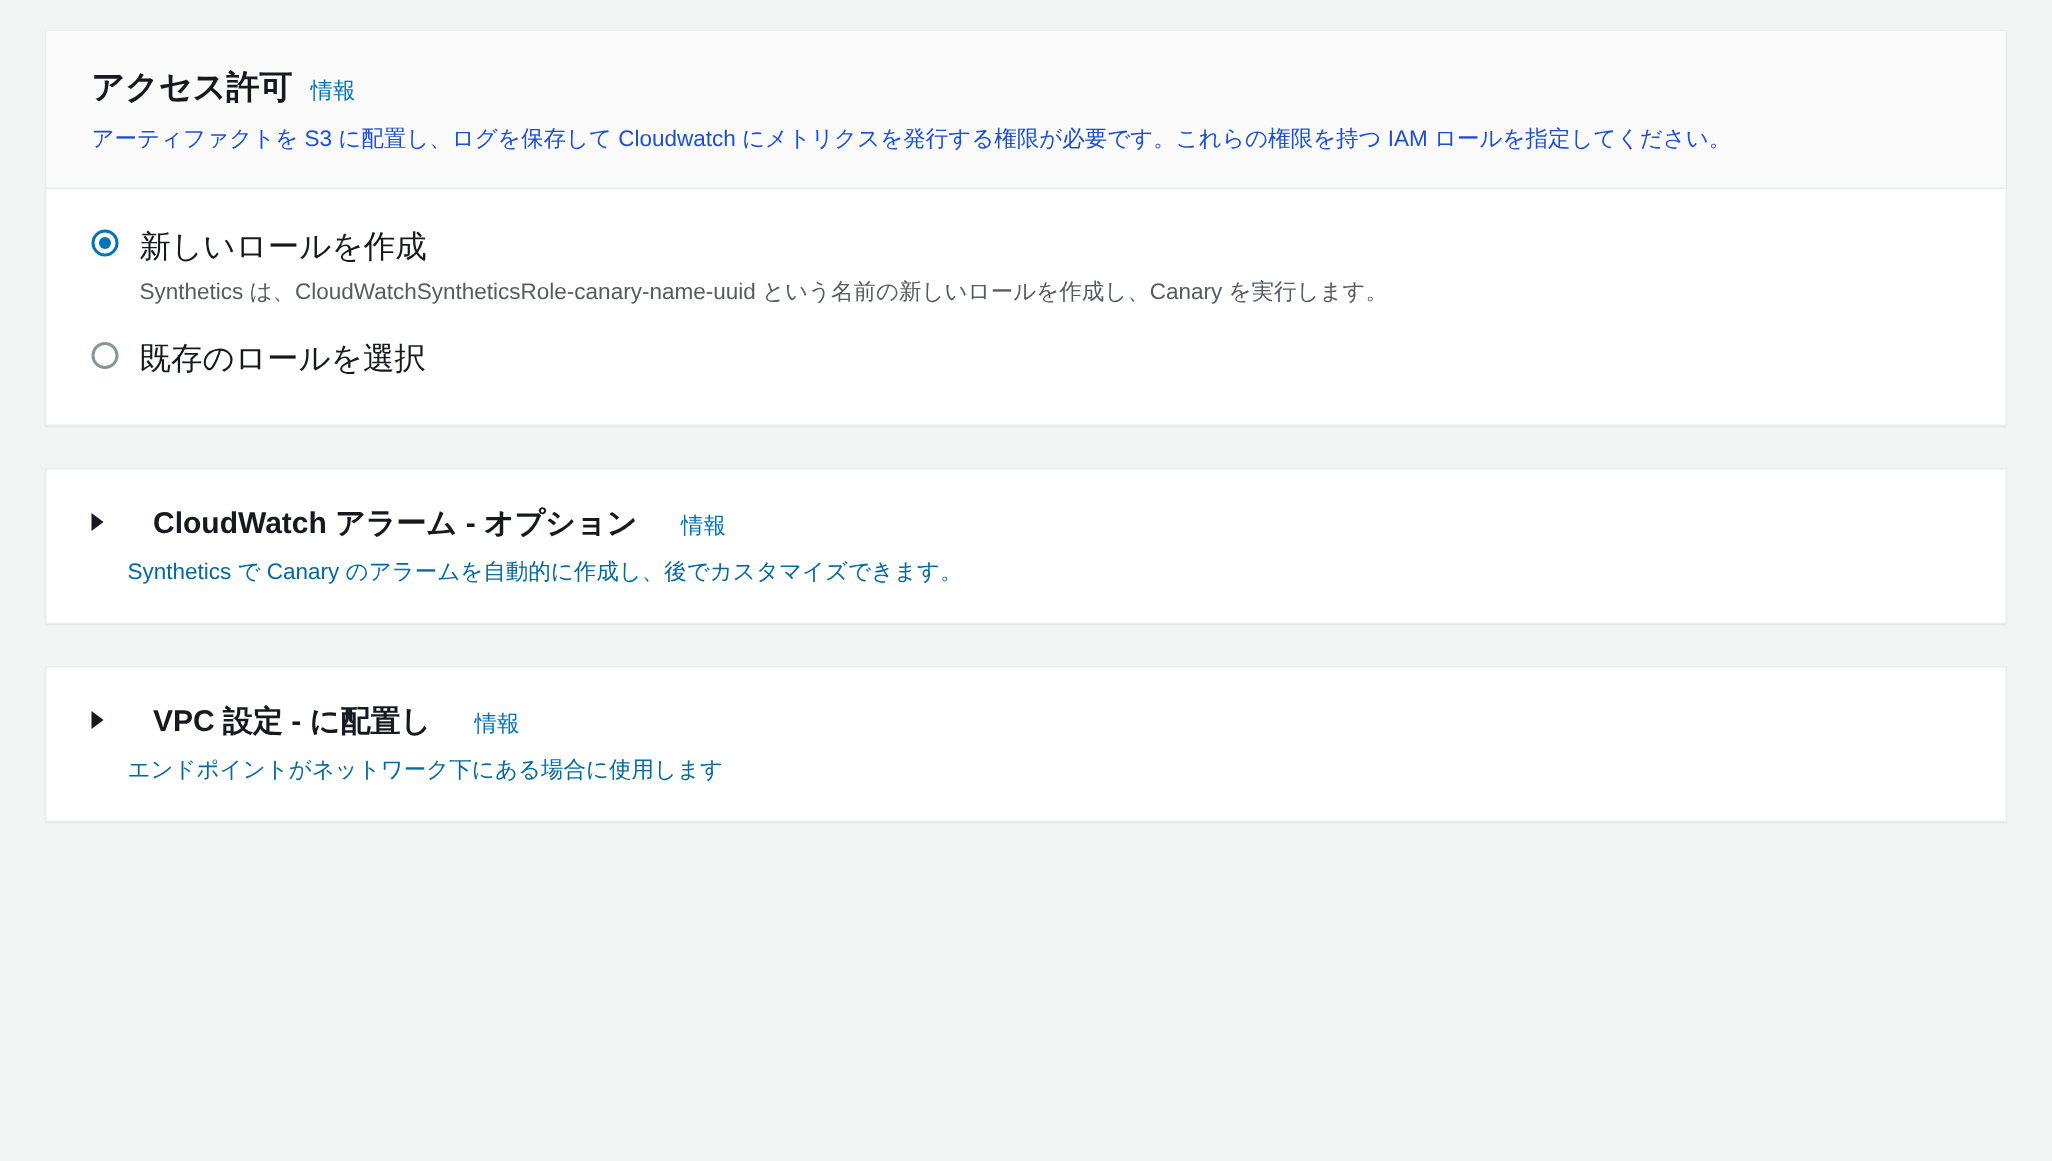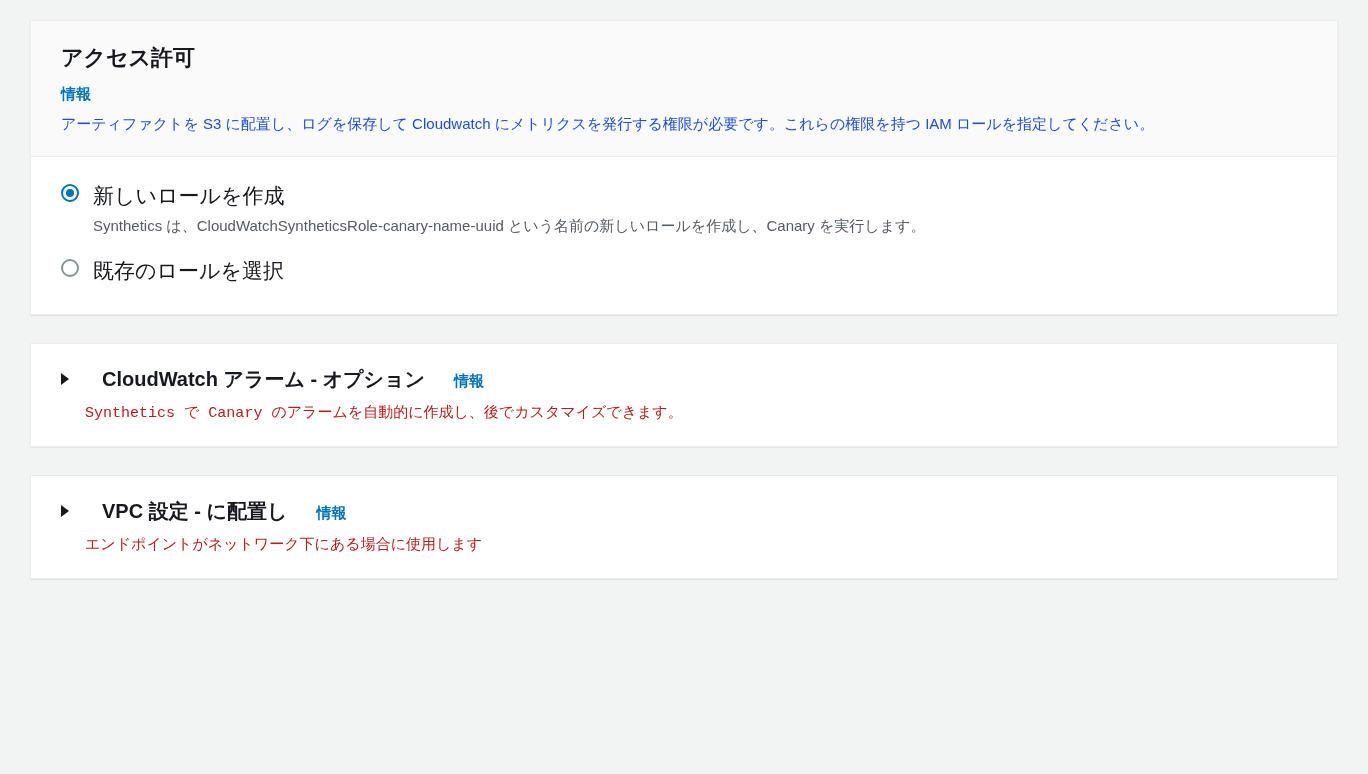--- a/index.html
+++ b/index.html
@@ -23,31 +23,30 @@
     .panel-header-shaded {
       background: #fafafa;
       padding: 22px 30px 20px 30px;
       border-bottom: 1px solid #eaeded;
     }
     .panel-title-row {
       display: flex;
       align-items: baseline;
       gap: 12px;
       margin-bottom: 8px;
-      flex-direction: column;
     }
     .panel-title {
       font-size: 22px;
       font-weight: 700;
       color: #16191f;
     }
     .info-link {
       color: #0073bb;
       font-size: 15px;
-      font-weight: 700;
+      font-weight: 400;
       cursor: pointer;
     }
     .panel-desc {
       color: #1d4ed8;
       font-size: 15px;
       line-height: 1.6;
     }
     .panel-body {
       padding: 24px 30px 28px 30px;
     }
@@ -128,24 +127,23 @@
       flex: 0 0 auto;
       margin-right: 4px;
       align-self: center;
     }
     .exp-title {
       font-size: 20px;
       font-weight: 700;
       color: #16191f;
     }
     .exp-desc {
-      color: #b91c1c;
+      color: #0369a1;
       font-size: 15px;
       padding-left: 24px;
-      font-family: Liberation Mono, monospace;
     }
   </style>
 </head>
 <body>
 
 <div class="panel">
   <div class="panel-header-shaded">
     <div class="panel-title-row">
       <span class="panel-title">アクセス許可</span>
       <span class="info-link">情報</span>

